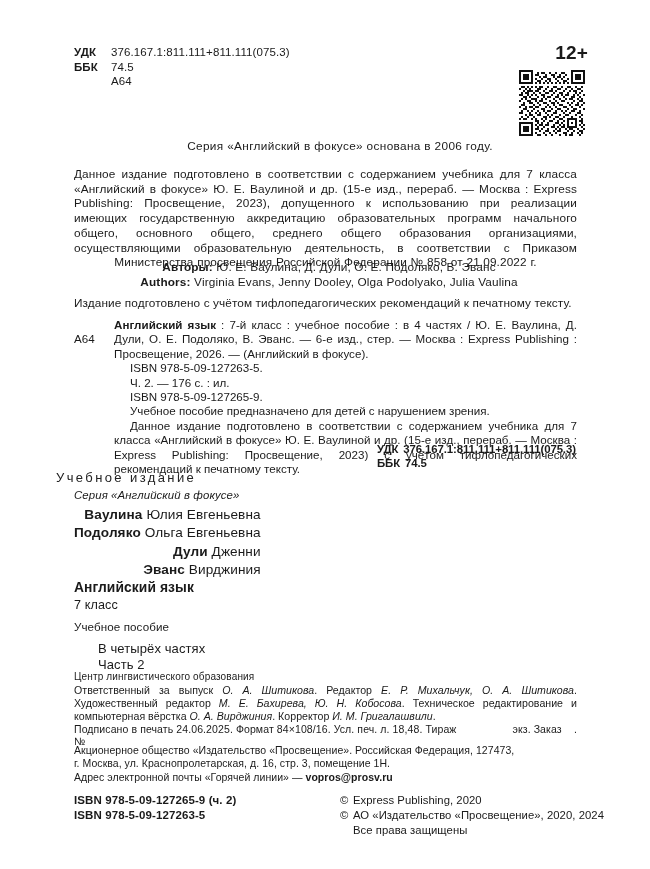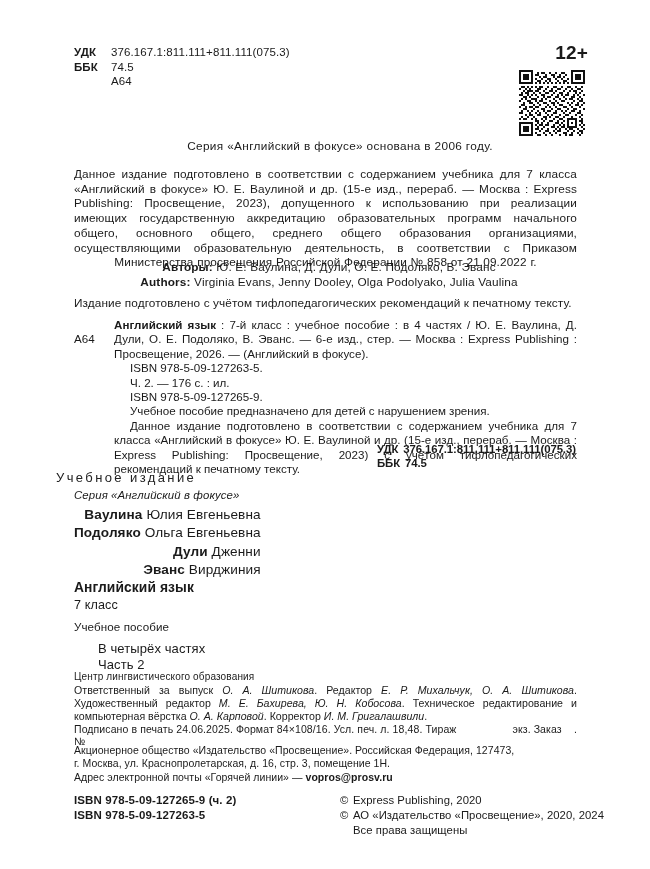--- a/index.html
+++ b/index.html
@@ -666,21 +666,21 @@
   <div class="title-grade">7 класс</div>
   <div class="title-kind">Учебное пособие</div>
   <div class="parts-line">
     <div>В четырёх частях</div>
     <div>Часть 2</div>
   </div>
 
   <div class="center-ling">Центр лингвистического образования</div>
 
   <div class="staff">
-    <span>Ответственный за выпуск </span><i>О. А. Шитикова</i><span>. Редактор </span><i>Е. Р. Михальчук, О. А. Шитикова</i><span>. Художественный редактор </span><i>М. Е. Бахирева, Ю. Н. Кобосова</i><span>. Техническое редактирование и компьютерная вёрстка </span><i>О. А. Карповой</i><span>. Корректор </span><i>И. М. Григалашвили</i><span>.</span>
+    <span>Ответственный за выпуск </span><i>О. А. Шитикова</i><span>. Редактор </span><i>Е. Р. Михальчук, О. А. Шитикова</i><span>. Художественный редактор </span><i>М. Е. Бахирева, Ю. Н. Кобосова</i><span>. Техническое редактирование и компьютерная вёрстка </span><i>О. А. Вирджиния</i><span>. Корректор </span><i>И. М. Григалашвили</i><span>.</span>
   </div>
 
   <div class="print-line">
     <span class="tail">.</span>
     <span>Подписано в печать 24.06.2025. Формат 84×108/16. Усл. печ. л. 18,48. Тираж</span><span class="tiraz-gap"></span><span>экз. Заказ №</span>
   </div>
 
   <div class="publisher">
     <div>Акционерное общество «Издательство «Просвещение». Российская Федерация, 127473,</div>
     <div>г. Москва, ул. Краснопролетарская, д. 16, стр. 3, помещение 1Н.</div>

